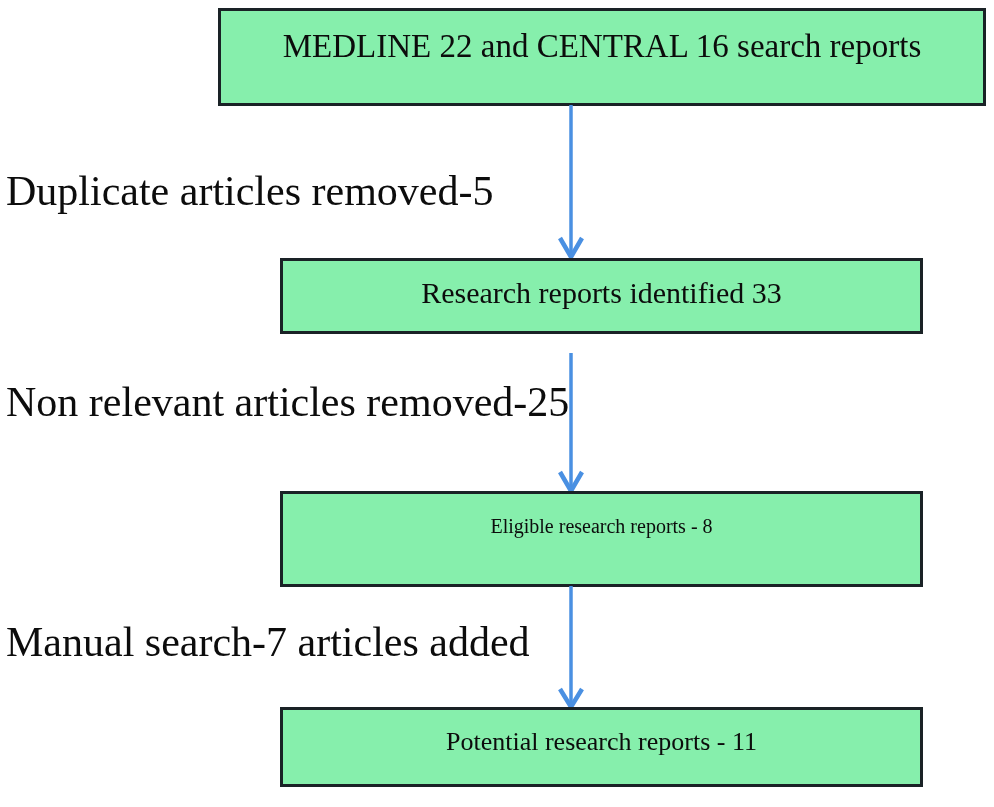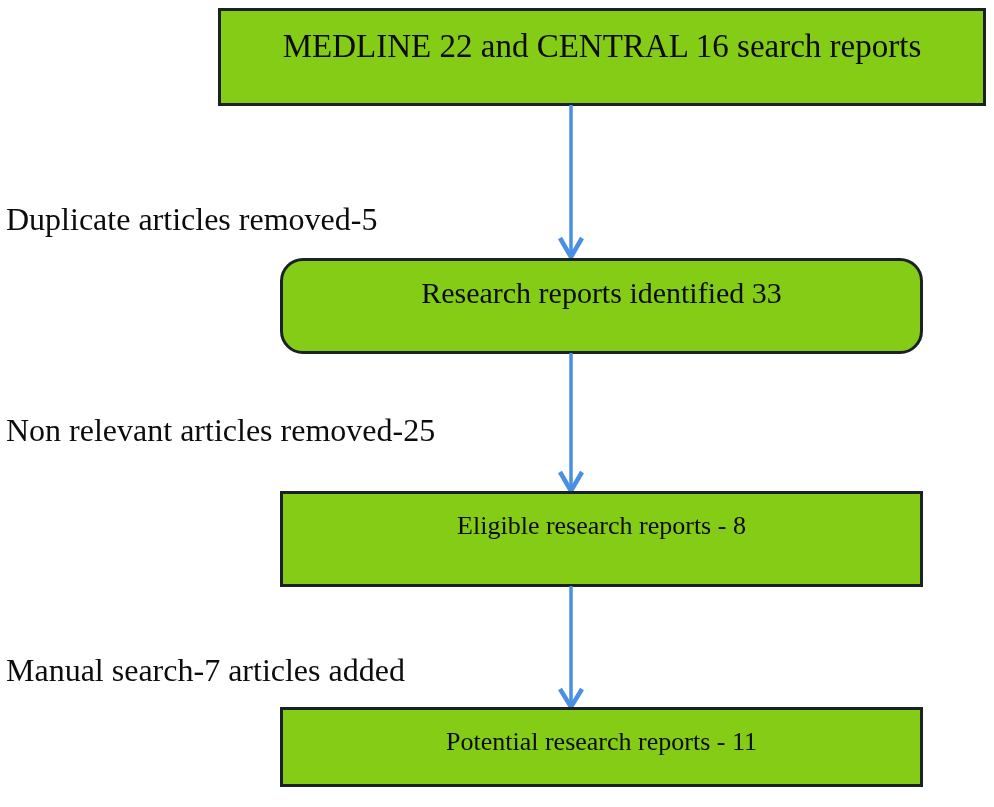--- a/index.html
+++ b/index.html
@@ -15,51 +15,50 @@
     overflow: hidden;
     font-family: "Liberation Serif", "DejaVu Serif", serif;
     color: #111111;
   }
 
   
   .node-box {
     position: absolute;
     box-sizing: border-box;
     border: 3px solid #1a2226;
-    background: #84cc16;
+    background: #86efac;
   }
   .node-text {
     position: absolute;
     left: 0;
     right: 0;
     text-align: center;
     color: #0c0c0c;
     white-space: nowrap;
     letter-spacing: 0px;
   }
 
   #box-1 { left: 218px; top: 8px;   width: 768px; height: 98px; }
-  #box-2 { left: 280px; top: 258px; width: 643px; height: 96px; border-radius: 23px; }
+  #box-2 { left: 280px; top: 258px; width: 643px; height: 76px; }
   #box-3 { left: 280px; top: 491px; width: 643px; height: 96px; }
   #box-4 { left: 280px; top: 707px; width: 643px; height: 80px; }
 
   #box-1 .node-text { top: 16px; font-size: 33px; line-height: 38px; }
   #box-2 .node-text { top: 14px; font-size: 30px; line-height: 36px; }
-  #box-3 .node-text { top: 16px; font-size: 26px; line-height: 32px; }
+  #box-3 .node-text { top: 16px; font-size: 20px; line-height: 32px; }
   #box-4 .node-text { top: 16px; font-size: 26px; line-height: 32px; }
 
   
   .side-label {
     position: absolute;
     left: 6px;
-    font-size: 32px;
+    font-size: 42px;
     line-height: 38px;
     color: #0c0c0c;
     white-space: nowrap;
-    margin-top: 28px;
   }
   #label-1 { top: 172px; }
   #label-2 { top: 383px; }
   #label-3 { top: 623px; }
 
   
   .connector {
     position: absolute;
     left: 551px;
     width: 40px;

